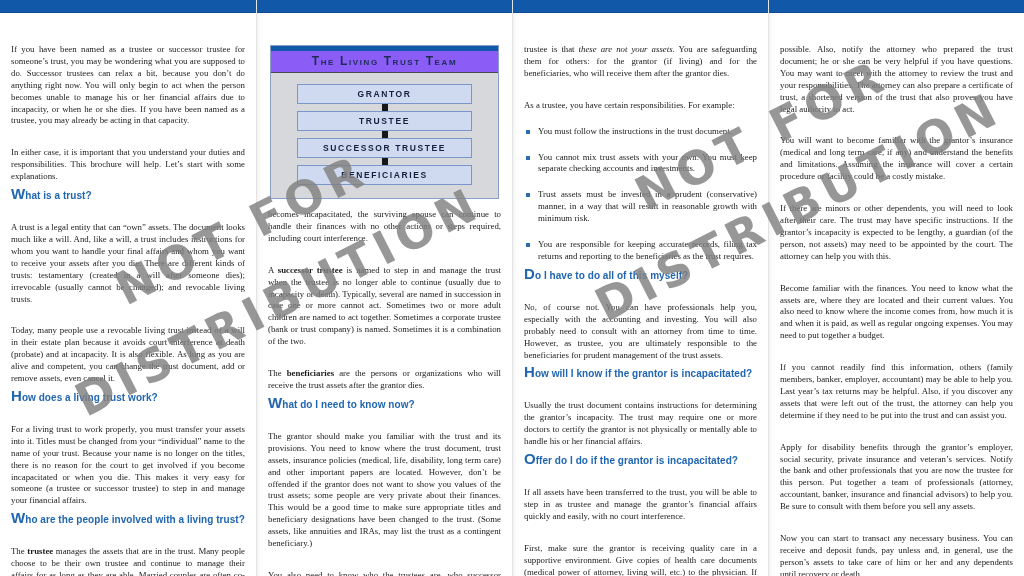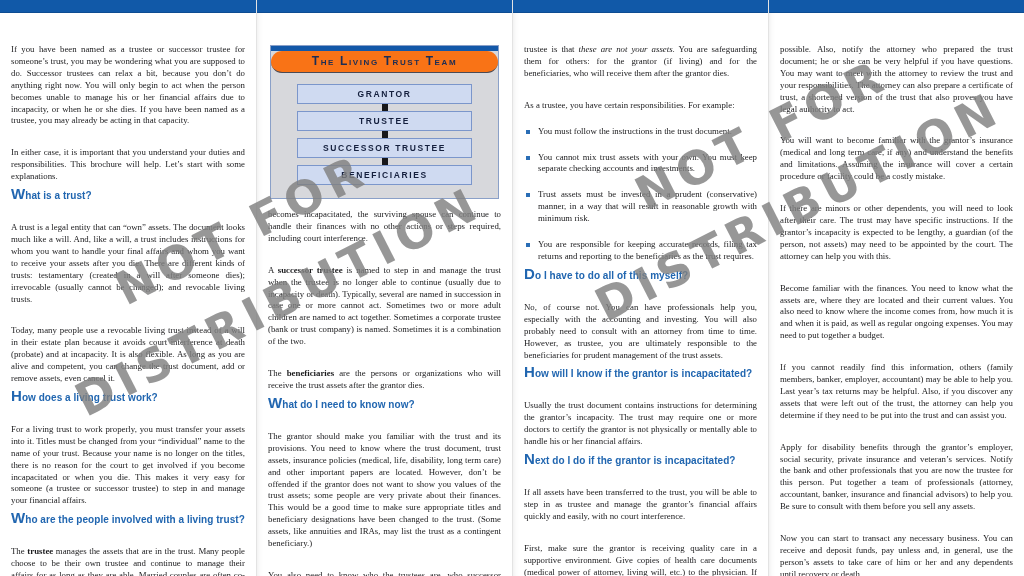--- a/index.html
+++ b/index.html
@@ -23,21 +23,21 @@
   .heading { font-family: Liberation Sans, sans-serif; font-weight: bold; color: #2166b0; font-size: 10px; line-height: 13px; margin-top: 4px; margin-bottom: 1px; letter-spacing: 0.05px; }
   .heading::first-letter { font-size: 15px; }
 
   .bullets { list-style: none; margin-top: 2px; padding-left: 14px; }
   .bullets li { position: relative; font-size: 8.8px; line-height: 11.9px; color: #1b1b1d; text-align: justify; margin-top: 14px; }
   .bullets li::before { content: ""; position: absolute; left: -12px; top: 4px; width: 4px; height: 4px; background: #2a6db5; }
 
   
   .diagram { margin: 4px 2px 10px 2px; border: 1px solid #8aa0c8; background: #d7d8dc; }
   .diagram-topbar { height: 5px; background: #1358a8; }
-  .diagram-title { background: #f97316; border-bottom: 1px solid #4a4a55; text-align: center; font-variant: small-caps; font-weight: bold; font-size: 12px; letter-spacing: 1.6px; color: #1c2d55; padding: 3px 0 4px 0; font-family: "Liberation Sans", sans-serif; border-radius: 11px; }
+  .diagram-title { background: #8b5cf6; border-bottom: 1px solid #4a4a55; text-align: center; font-variant: small-caps; font-weight: bold; font-size: 12px; letter-spacing: 1.6px; color: #1c2d55; padding: 3px 0 4px 0; font-family: "Liberation Sans", sans-serif; }
   .diagram-body { padding: 11px 26px 13px 26px; }
   .diagram-box { background: #cfdaf1; border: 1px solid #7b96cb; text-align: center; font-family: "Liberation Sans", sans-serif; font-weight: bold; font-size: 8.5px; letter-spacing: 1.6px; color: #15203e; text-transform: uppercase; padding: 4px 2px; }
   .connector { width: 6px; height: 7px; background: #17171a; margin: 0 auto; }
 
   
   .wm { position: absolute; z-index: 5; width: 620px; text-align: center; transform: rotate(-27deg); font-family: "DejaVu Sans", sans-serif; font-weight: bold; color: rgba(128,128,128,0.82); font-size: 46px; letter-spacing: 0.14em; line-height: 1.75; pointer-events: none; }
   .wm-left { left: -50px; top: 185px; }
   .wm-right { left: 470px; top: 90px; }
   .wm span { display: block; }
 </style>
@@ -97,21 +97,21 @@
         <ul class="bullets">
           <li>You must follow the instructions in the trust document.</li>
           <li>You cannot mix trust assets with your own. You must keep separate checking accounts and investments.</li>
           <li>Trust assets must be invested in a prudent (conservative) manner, in a way that will result in reasonable growth with minimum risk.</li>
           <li>You are responsible for keeping accurate records, filing tax returns and reporting to the beneficiaries as the trust requires.</li>
         </ul>
         <div class="heading">Do I have to do all of this myself?</div>
         <p class="para">No, of course not. You can have professionals help you, especially with the accounting and investing. You will also probably need to consult with an attorney from time to time. However, as trustee, you are ultimately responsible to the beneficiaries for prudent management of the trust assets.</p>
         <div class="heading">How will I know if the grantor is incapacitated?</div>
         <p class="para">Usually the trust document contains instructions for determining the grantor’s incapacity. The trust may require one or more doctors to certify the grantor is not physically or mentally able to handle his or her financial affairs.</p>
-        <div class="heading">Next do I do if the grantor is incapacitated?</div>
+        <div class="heading">Offer do I do if the grantor is incapacitated?</div>
         <p class="para">If all assets have been transferred to the trust, you will be able to step in as trustee and manage the grantor’s financial affairs quickly and easily, with no court interference.</p>
         <p class="para">First, make sure the grantor is receiving quality care in a supportive environment. Give copies of health care documents (medical power of attorney, living will, etc.) to the physician. If someone has been appointed to make health care decisions, make sure he or she has been notified. Offer to help notify the grantor’s employer, friends and relatives.</p>
         <p class="para">Next, find and review the trust document. (Hopefully, you already know where it is.)  Notify any co-trustees as soon as</p>
       </div>
   </div>
 
   <div class="panel">
     <div class="topbar"></div>
     <div class="content">
         <p class="para">possible. Also, notify the attorney who prepared the trust document; he or she can be very helpful if you have questions. You may want to meet with the attorney to review the trust and your responsibilities. The attorney can also prepare a certificate of trust, a shortened version of the trust that also proves you have legal authority to act.</p>

